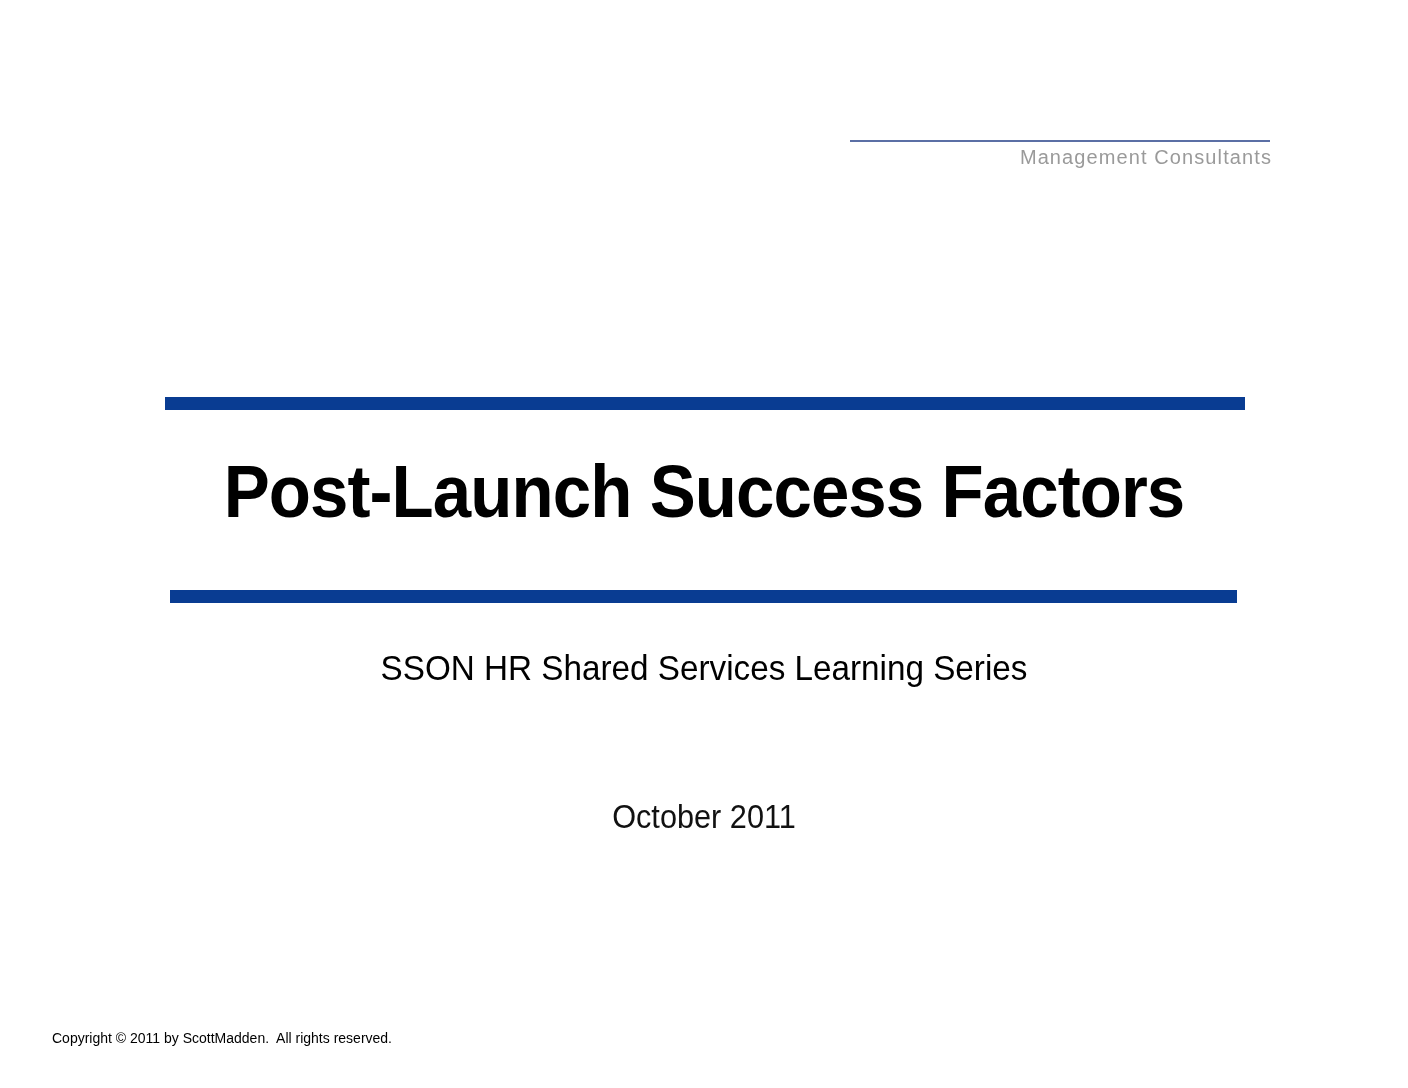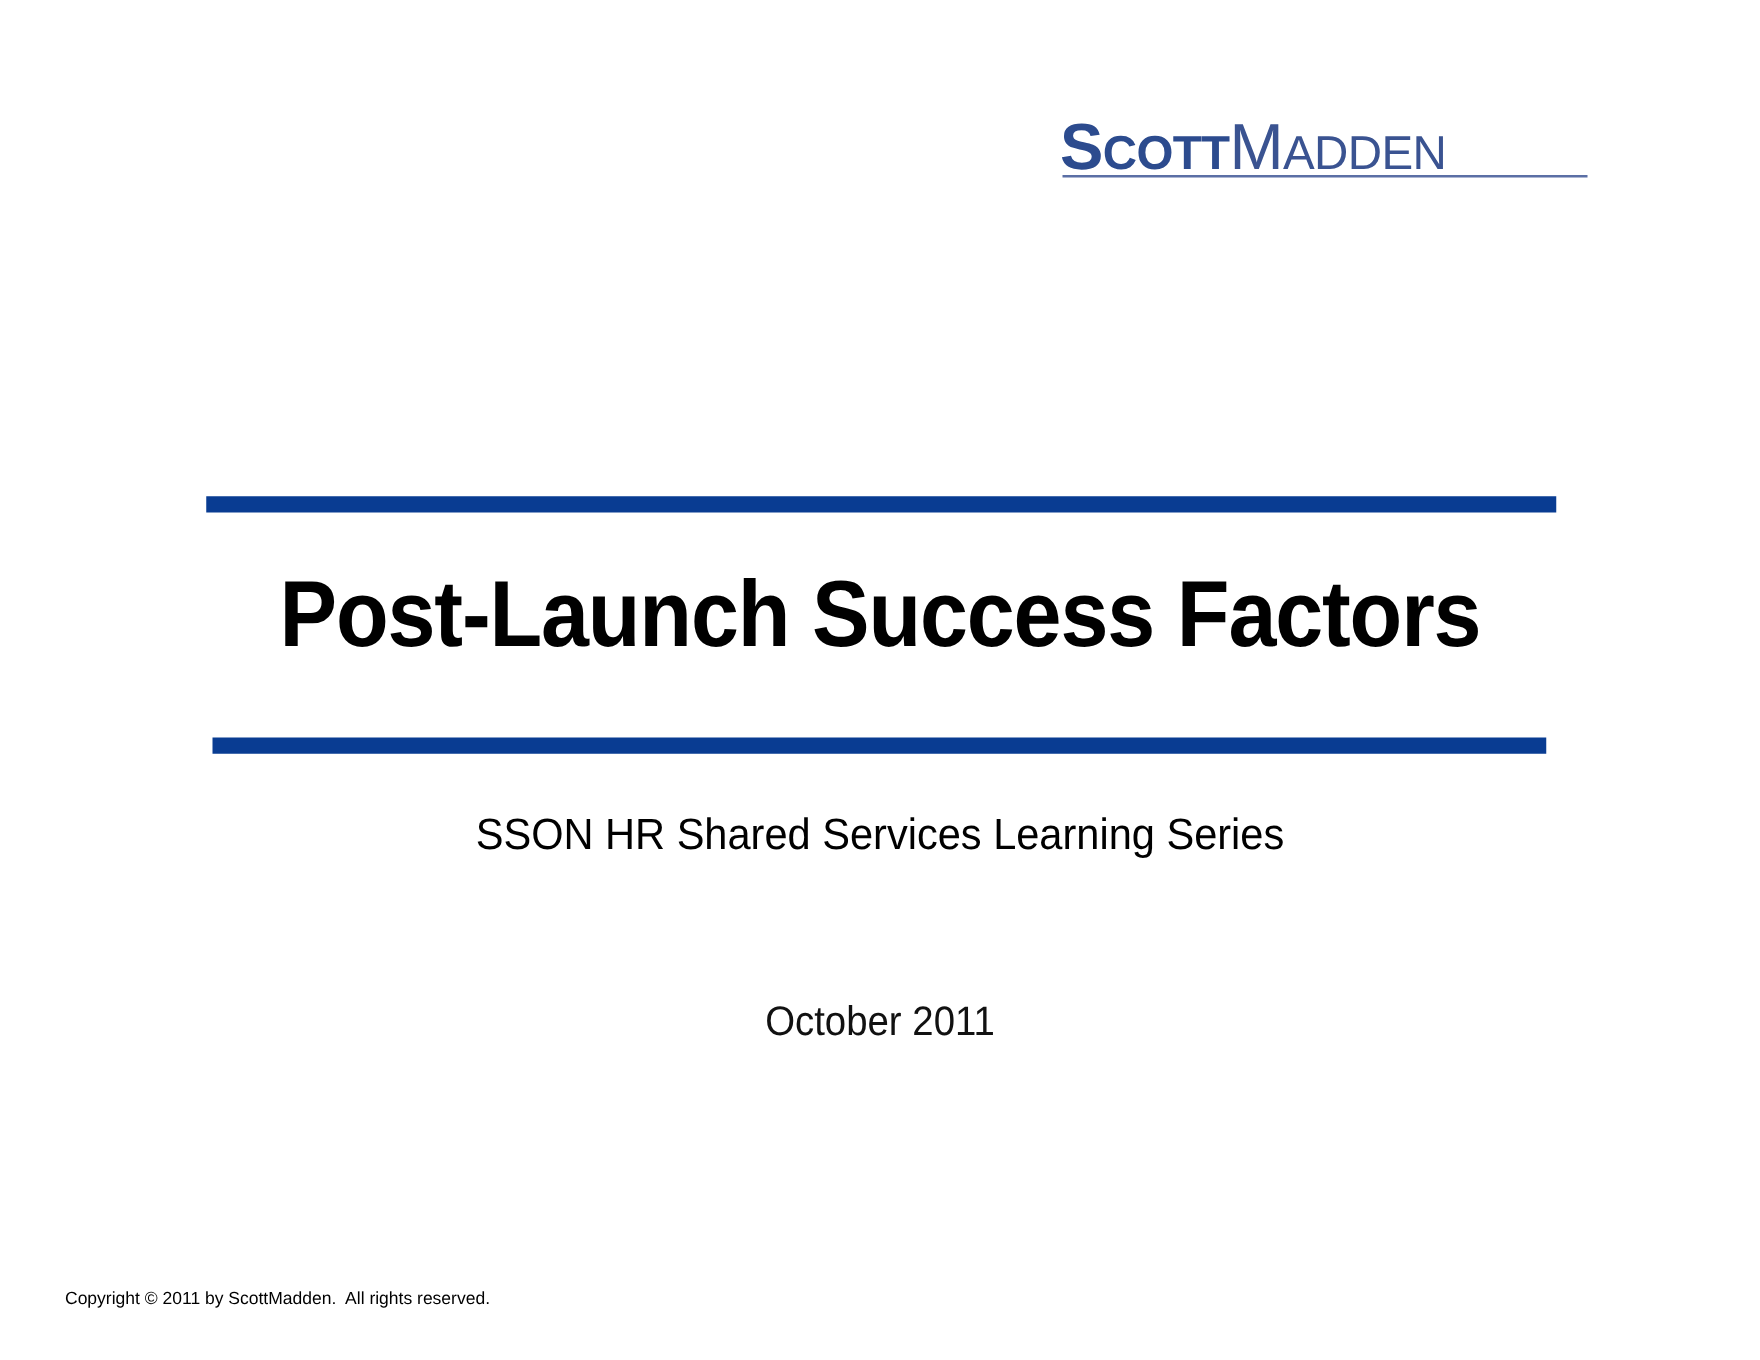--- a/index.html
+++ b/index.html
@@ -146,24 +146,22 @@
     font-family: Liberation Sans, sans-serif;
     font-size: 14px;
     white-space: pre;
   }
 </style>
 </head>
 <body>
 
 <div class="slide">
 
-  <div class="logo-block">
-    <span class="logo-wordmark"><span class="logo-scott"><span class="cap">S</span><span class="sml">COTT</span></span><span class="logo-madden"><span class="cap">M</span><span class="sml">ADDEN</span></span></span>
-  </div>
   <div class="logo-rule"></div>
+  <div class="logo-tagline">Management Consultants</div>
 
   <div class="rule-top"></div>
   <div class="rule-bottom"></div>
 
   <div class="title">Post-Launch Success Factors</div>
   <div class="subtitle">SSON HR Shared Services Learning Series</div>
   <div class="date">October 2011</div>
 
   <div class="copyright">Copyright © 2011 by ScottMadden.  All rights reserved.</div>
 

